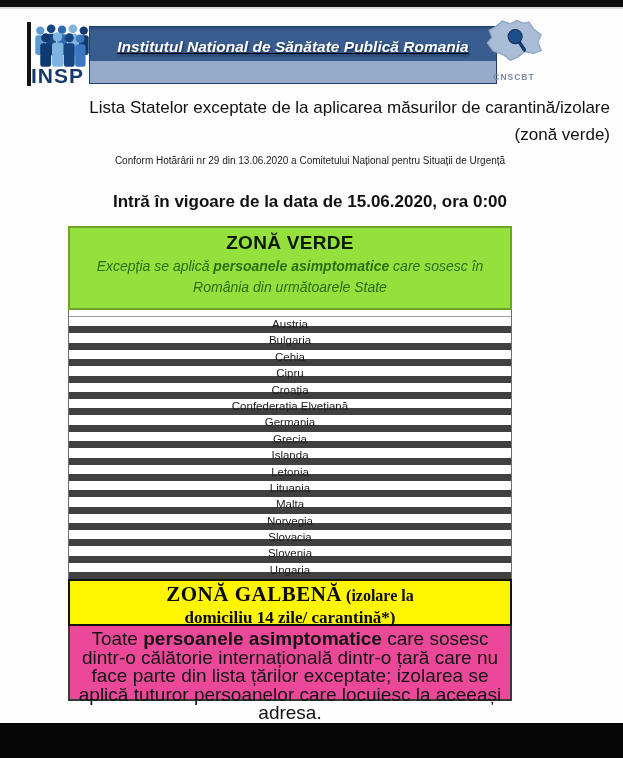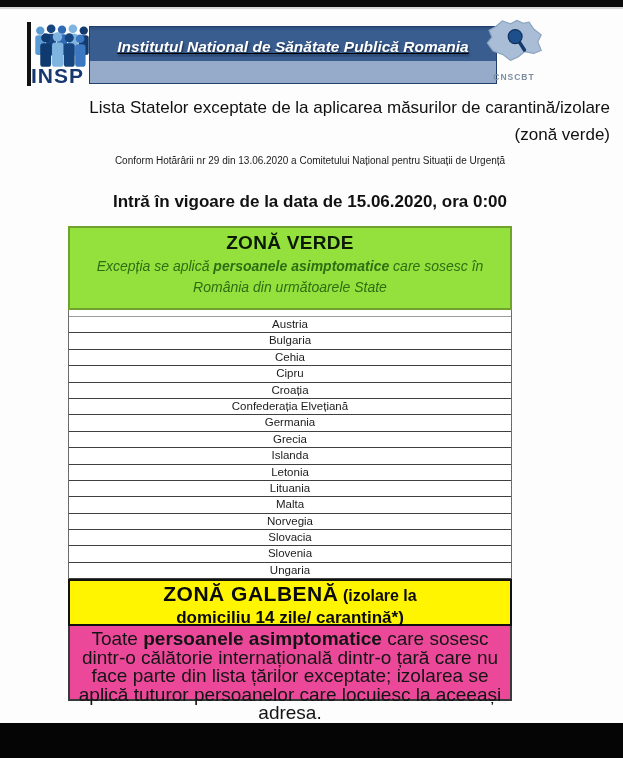--- a/index.html
+++ b/index.html
@@ -98,30 +98,30 @@
   .rows-wrap{
     box-sizing:border-box;
     border-left:1px solid #6b6b6b;border-right:1px solid #6b6b6b;
     background:#ffffff;
   }
   .spacer-row{
     height:6px;border-bottom:1px solid #9d9d9d;background:#fff;
   }
   .country-row{
     box-sizing:border-box;height:16.4px;
-    border-bottom:1px solid #404040;
+    border-bottom:7px solid #404040;
     font-size:11.5px;line-height:15.5px;color:#1c1c1c;
     text-align:center;background:#fff;
   }
   .yellow-header{
     box-sizing:border-box;height:47px;
     background:var(--yellow_bg,#fff200);
     border:2px solid #101010;
     text-align:center;
-    font-family:Liberation Sans, sans-serif;font-weight:bold;color:#0a0a0a;
+    font-family:Liberation Serif, serif;font-weight:bold;color:#0a0a0a;
   }
   .yellow-line1{font-size:21px;line-height:24px;margin-top:1px;letter-spacing:.5px;}
   .yellow-line1 .paren{font-size:16px;letter-spacing:0;}
   .yellow-line2{font-size:17px;line-height:19px;}
   .note-box{
     box-sizing:border-box;height:75px;
     background:#ec4899;border:2px solid #3a3a3a;border-top:none;
     text-align:center;font-size:19px;line-height:18.5px;color:#141414;
     padding:4px 6px 0 6px;
   }

